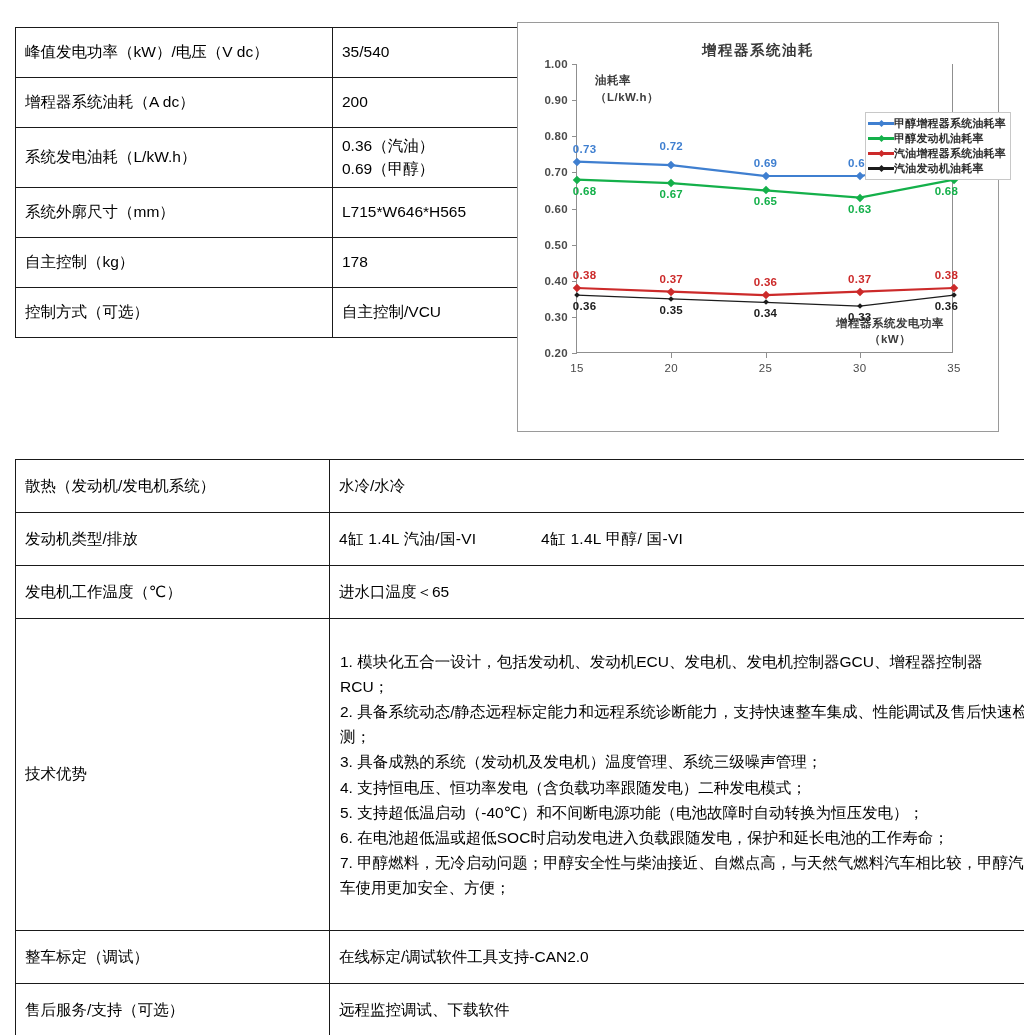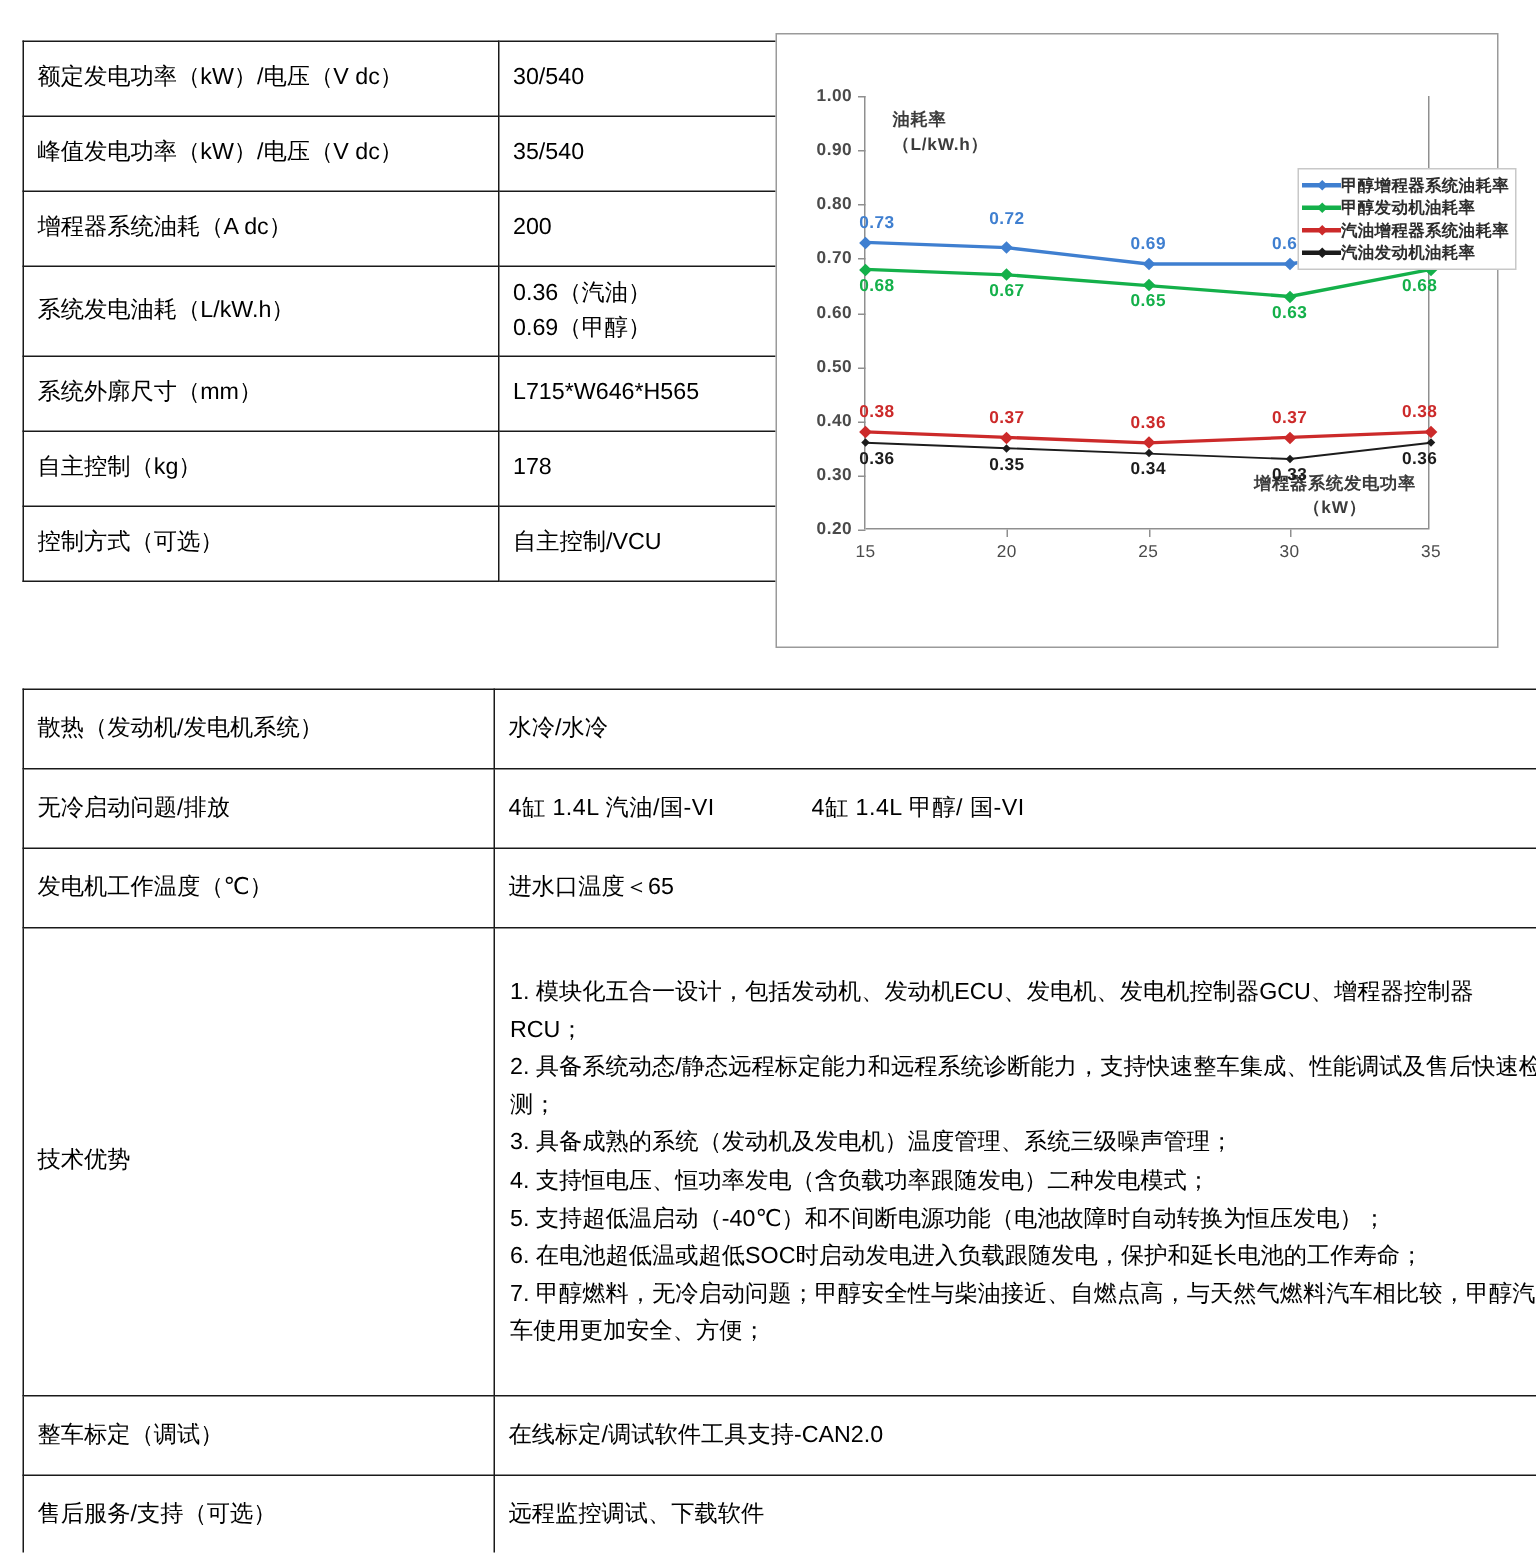--- a/index.html
+++ b/index.html
@@ -211,24 +211,20 @@
   }
   .engine-val { letter-spacing: .3px; }
   .engine-gap { display: inline-block; width: 56px; }
 </style>
 </head>
 <body>
 
 <table id="table-one" class="spec-table">
   <tbody>
     <tr>
-      <td class="k">额定发电功率（kW）/电压（V dc）</td>
-      <td class="v">30/540</td>
-    </tr>
-    <tr>
       <td class="k">峰值发电功率（kW）/电压（V dc）</td>
       <td class="v">35/540</td>
     </tr>
     <tr>
       <td class="k">增程器系统油耗（A dc）</td>
       <td class="v">200</td>
     </tr>
     <tr>
       <td class="k">系统发电油耗（L/kW.h）</td>
       <td class="v two-line">0.36（汽油）<br>0.69（甲醇）</td>
@@ -242,20 +238,21 @@
       <td class="v">178</td>
     </tr>
     <tr>
       <td class="k">控制方式（可选）</td>
       <td class="v">自主控制/VCU</td>
     </tr>
   </tbody>
 </table>
 
 <div id="chart-panel">
+  <div id="chart-title">增程器系统油耗</div>
 
   <div id="plot-area">
     <div id="x-axis-line"></div>
     <div id="y-axis-caption">油耗率<br>（L/kW.h）</div>
     <div id="x-axis-caption">增程器系统发电功率<br>（kW）</div>
 
     <div id="y-ticks">
         <div class="y-tick-label" style="top: 289px;">0.20</div>
         <div class="y-tick-mark" style="top: 289px;"></div>
         <div class="y-tick-label" style="top: 252.875px;">0.30</div>
@@ -371,21 +368,21 @@
   </div>
 </div>
 
 <table id="table-two" class="spec-table">
   <tbody>
     <tr>
       <td class="k">散热（发动机/发电机系统）</td>
       <td class="v">水冷/水冷</td>
     </tr>
     <tr>
-      <td class="k">无冷启动问题/排放</td>
+      <td class="k">发动机类型/排放</td>
       <td class="v">
         <span class="engine-val">4缸  1.4L  汽油/国-VI</span>
         <span class="engine-gap"></span>
         <span class="engine-val">4缸  1.4L  甲醇/ 国-VI</span>
       </td>
     </tr>
     <tr>
       <td class="k">发电机工作温度（℃）</td>
       <td class="v">进水口温度＜65</td>
     </tr>

